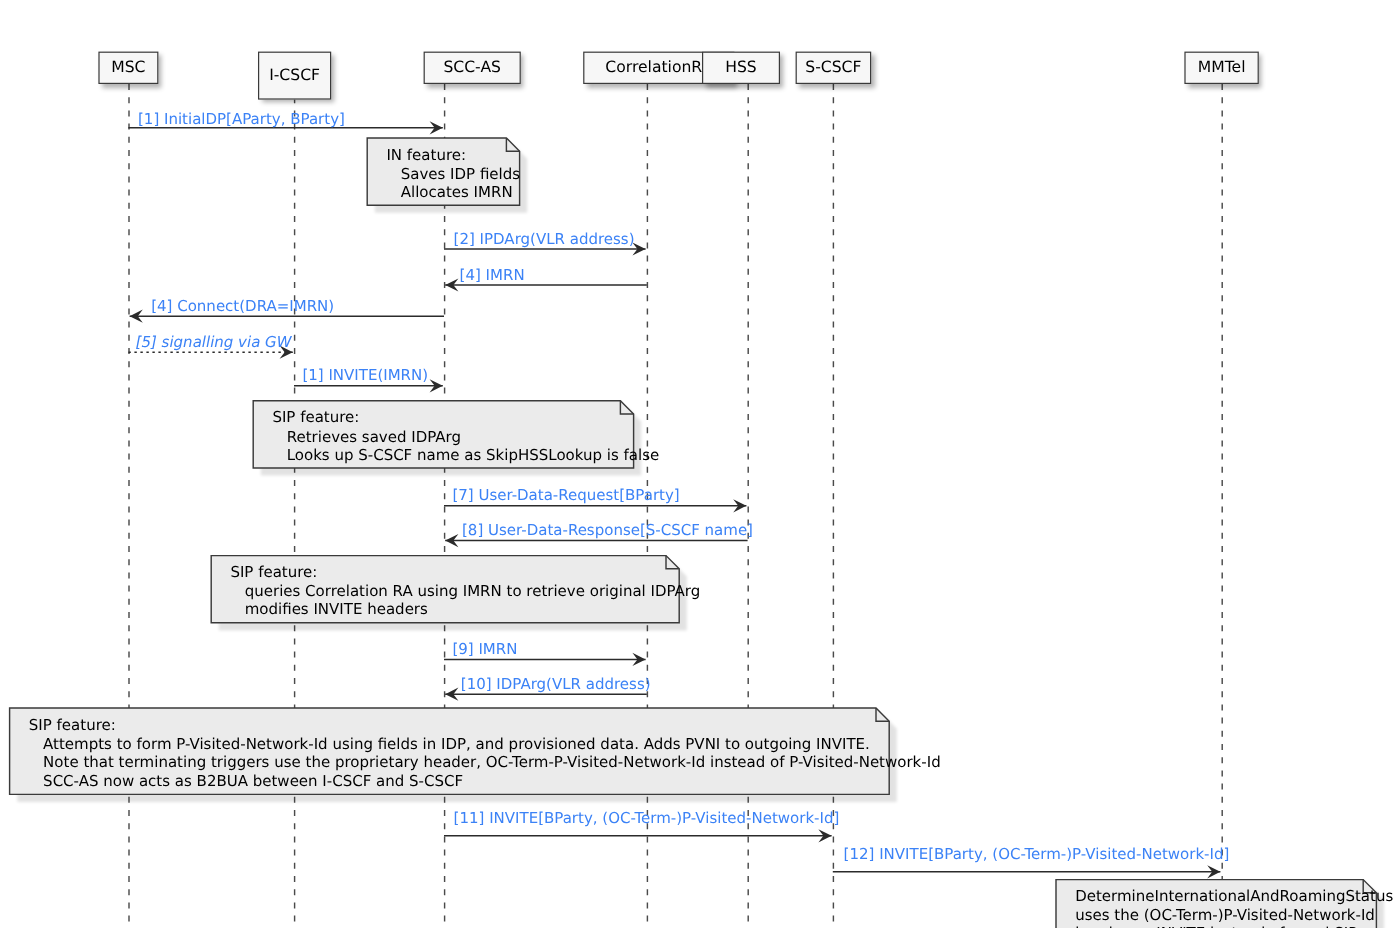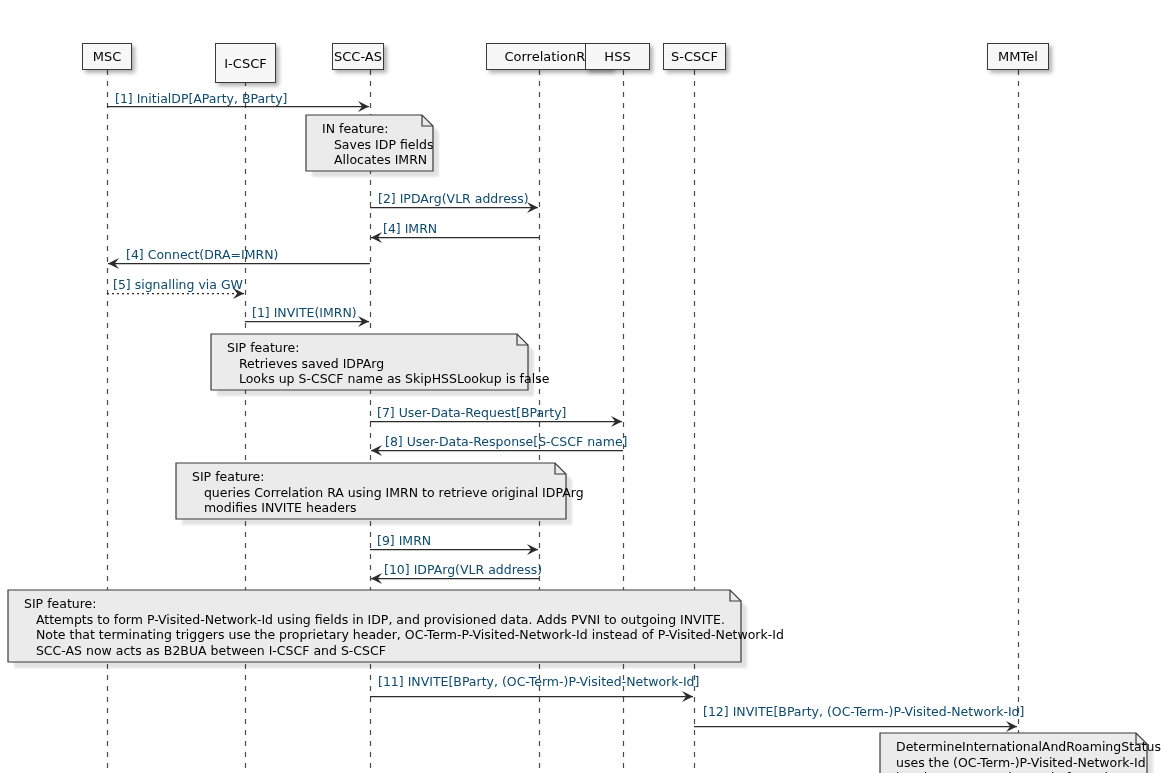--- a/index.html
+++ b/index.html
@@ -48,21 +48,21 @@
     background: #ebebeb;
     color: #000000;
     font-size: 12.5px;
     line-height: 15.5px;
     white-space: pre;
     padding: 6px 9px 6px 16px;
     z-index: 6;
   }
   .msg-label {
     position: absolute;
-    color: #0c4a6e;
+    color: #3b82f6;
     font-size: 12.5px;
     line-height: 13px;
     white-space: nowrap;
     z-index: 7;
   }
 </style>
 </head>
 <body>
 
 <div id="diagram">
@@ -133,21 +133,21 @@
       </g>
   </svg>
 
   <div id="participants-layer">
       <div class="participant-box" style="left: 82px; top: 2px; width: 50px; height: 27px;">
         <span>MSC</span>
       </div>
       <div class="participant-box" style="left: 215px; top: 2px; width: 61px; height: 40px;">
         <span>I-CSCF</span>
       </div>
-      <div class="participant-box" style="left: 332px; top: 2px; width: 52px; height: 27px;">
+      <div class="participant-box" style="left: 353px; top: 2px; width: 81px; height: 27px;">
         <span>SCC-AS</span>
       </div>
       <div class="participant-box" style="left: 486px; top: 2px; width: 126px; height: 27px;">
         <span>CorrelationRA</span>
       </div>
       <div class="participant-box" style="left: 585px; top: 2px; width: 65px; height: 27px;">
         <span>HSS</span>
       </div>
       <div class="participant-box" style="left: 663px; top: 2px; width: 63px; height: 27px;">
         <span>S-CSCF</span>
@@ -173,21 +173,21 @@
       <div class="note-box" style="left: 880px; top: 692px; width: 267px; height: 73px; background: transparent;">DetermineInternationalAndRoamingStatus
 uses the (OC-Term-)P-Visited-Network-Id
 header on INVITE instead of usual SIP
 registration data</div>
     </div>
   <div id="labels-layer">
       <div class="msg-label" style="left: 115px; top: 51px;">[1] InitialDP[AParty, BParty]</div>
       <div class="msg-label" style="left: 378px; top: 151px;">[2] IPDArg(VLR address)</div>
       <div class="msg-label" style="left: 383px; top: 181px;">[4] IMRN</div>
       <div class="msg-label" style="left: 126px; top: 207px;">[4] Connect(DRA=IMRN)</div>
-      <div class="msg-label" style="left: 113px; top: 237px;">[5] signalling via GW</div>
+      <div class="msg-label" style="left: 113px; top: 237px; font-style: italic;">[5] signalling via GW</div>
       <div class="msg-label" style="left: 252px; top: 265px;">[1] INVITE(IMRN)</div>
       <div class="msg-label" style="left: 377px; top: 365px;">[7] User-Data-Request[BParty]</div>
       <div class="msg-label" style="left: 385px; top: 394px;">[8] User-Data-Response[S-CSCF name]</div>
       <div class="msg-label" style="left: 377px; top: 493px;">[9] IMRN</div>
       <div class="msg-label" style="left: 384px; top: 522px;">[10] IDPArg(VLR address)</div>
       <div class="msg-label" style="left: 378px; top: 634px;">[11] INVITE[BParty, (OC-Term-)P-Visited-Network-Id]</div>
       <div class="msg-label" style="left: 703px; top: 664px;">[12] INVITE[BParty, (OC-Term-)P-Visited-Network-Id]</div>
     </div>
 </div>
 

